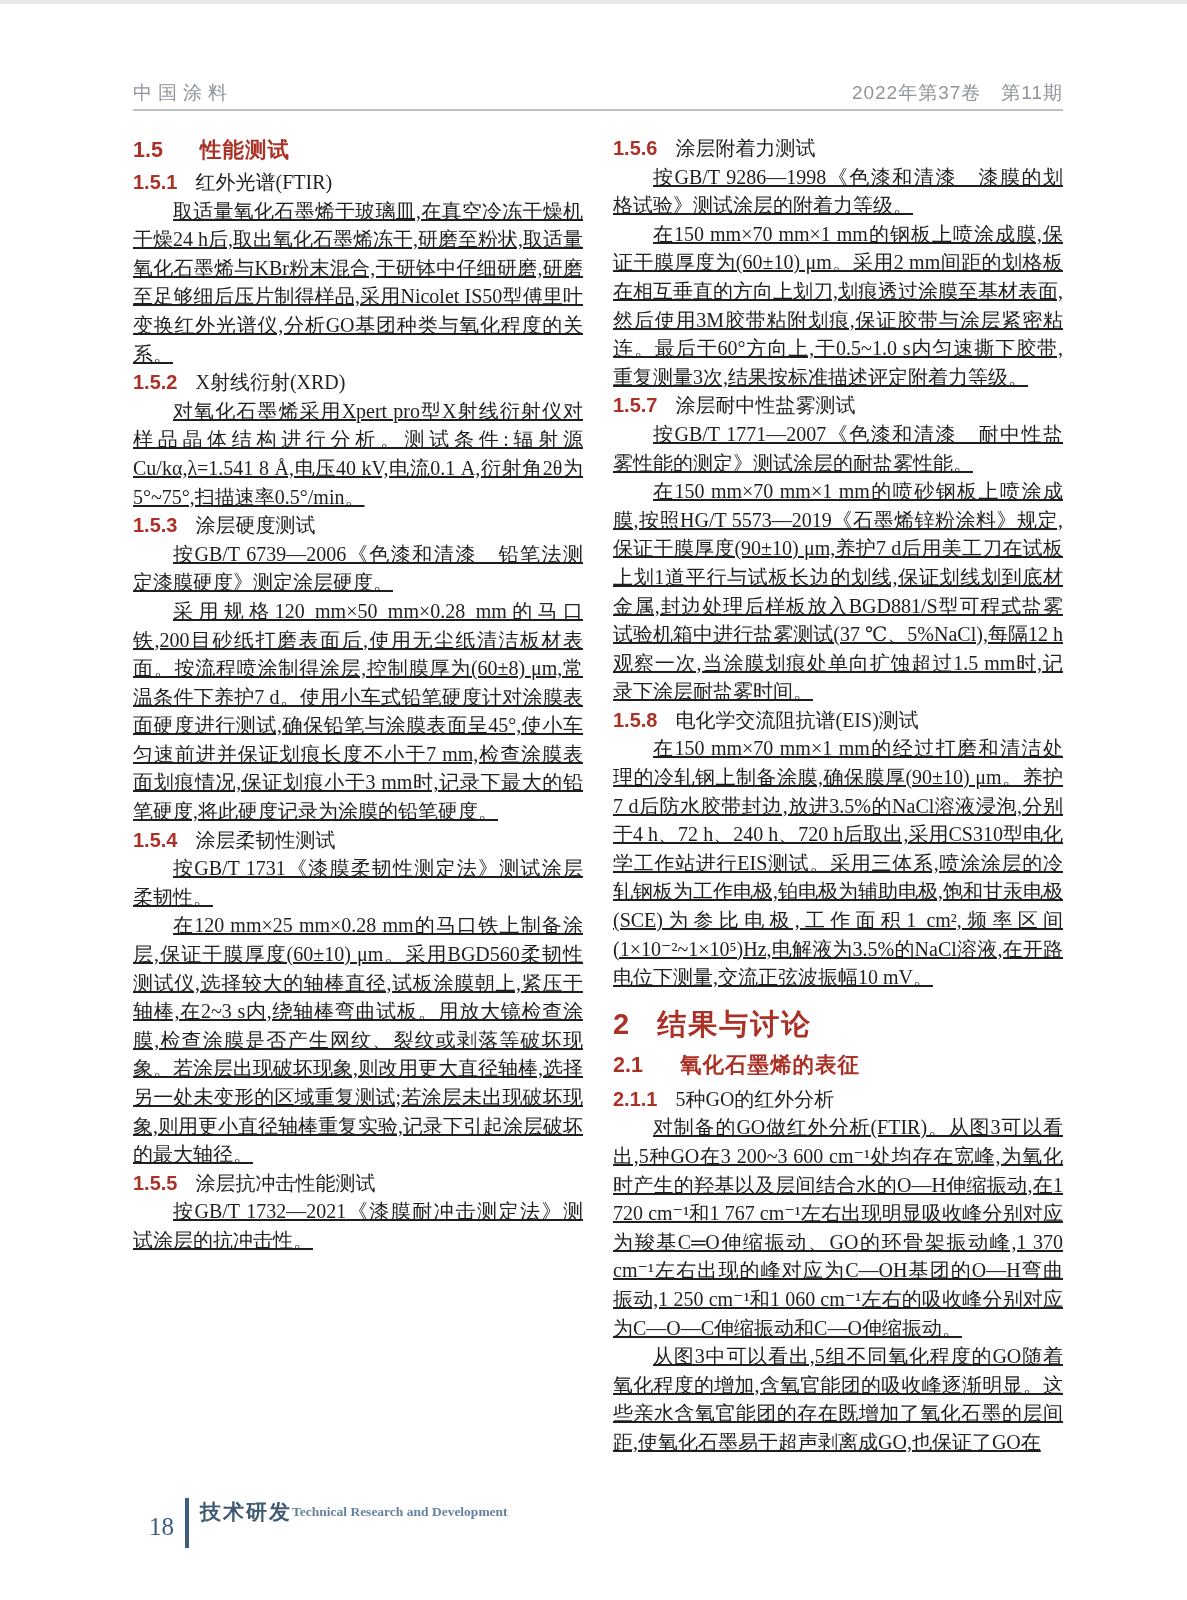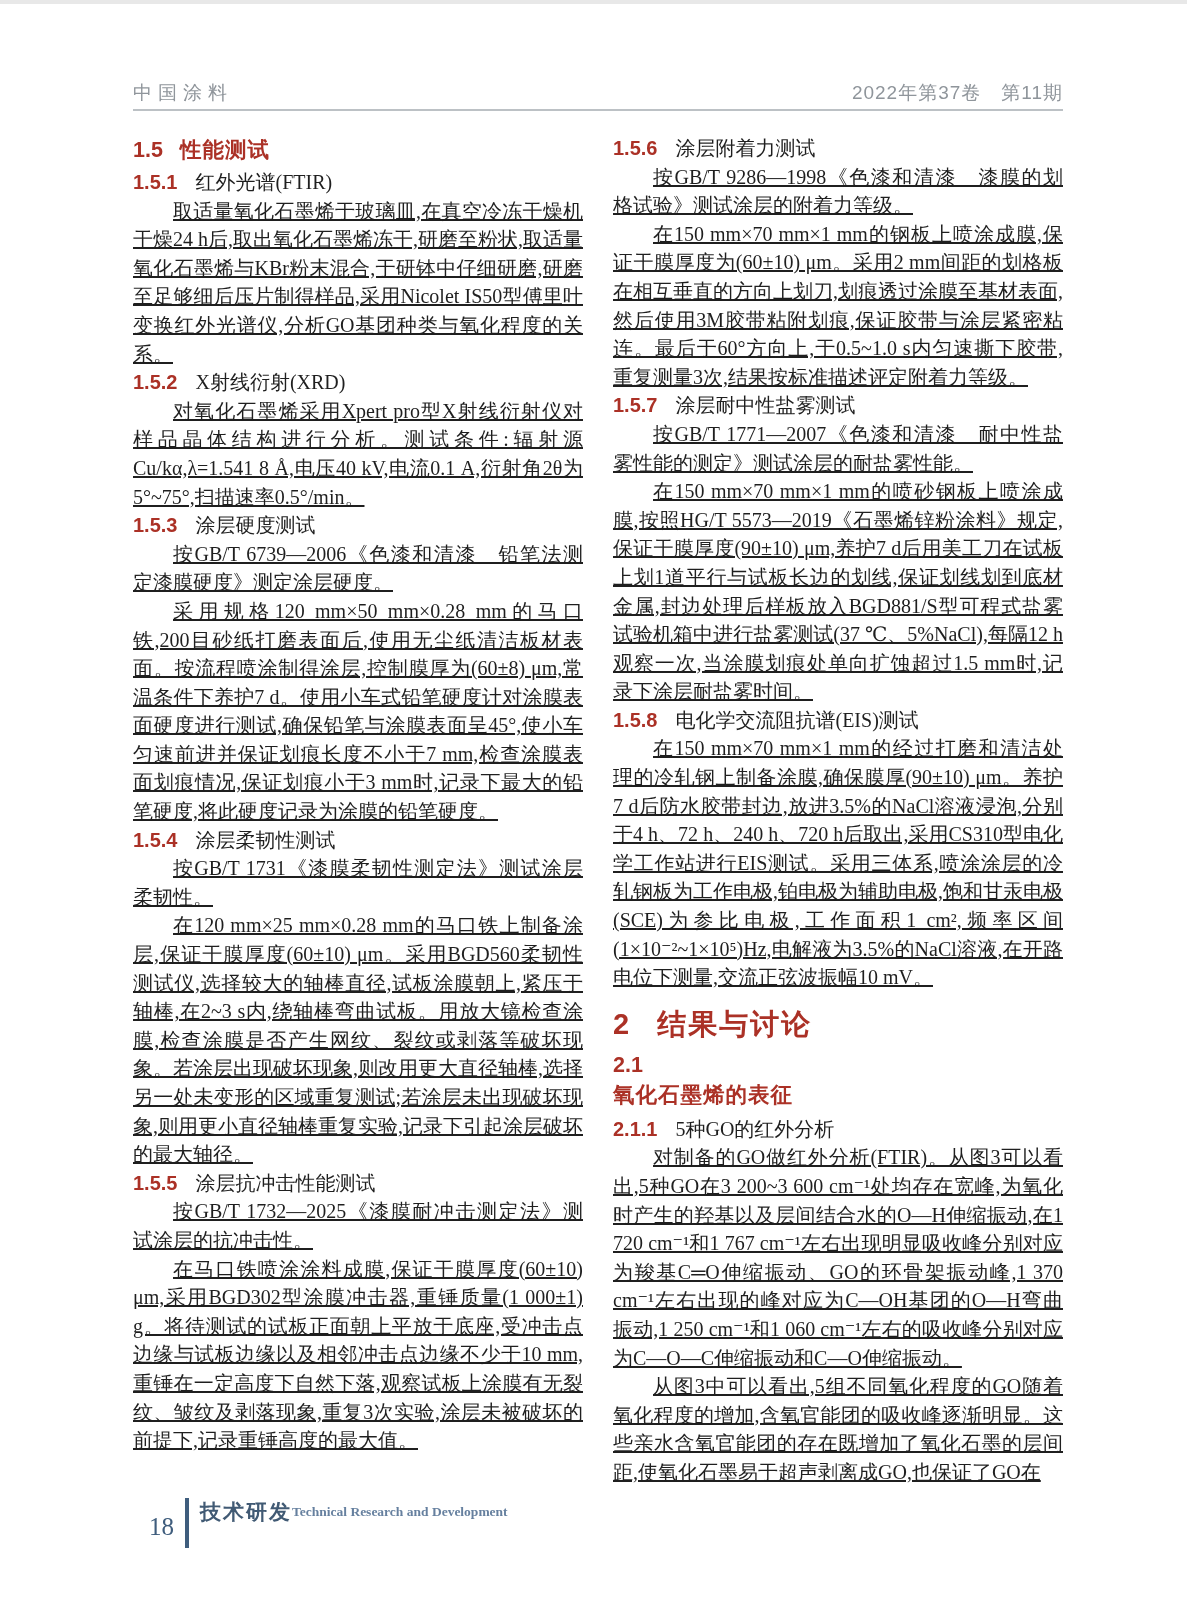--- a/index.html
+++ b/index.html
@@ -27,38 +27,38 @@
     position:absolute;left:133px;top:130px;width:930px;
     display:flex;gap:30px;
   }
   .col{width:450px;font-size:20px;line-height:28.6px;text-align:justify;}
   p.body{margin:0;text-indent:2em;text-decoration:underline;}
   
   .h-mid{
     display:flex;margin:1px 0 3px 0;
     font-family:"Liberation Sans","DejaVu Sans",sans-serif;
     font-weight:bold;color:var(--red,#ab3126);
-    font-size:21.5px;line-height:30px;letter-spacing:1px;
+    font-size:21.5px;line-height:30px;letter-spacing:1px;gap:20px;
   }
   .h-mid .num{margin-right:17px;letter-spacing:0;}
   .h-small{display:flex;margin:0;font-weight:normal;font-size:20px;line-height:28.6px;}
   .h-small .num{
     color:var(--red,#ab3126);
     font-family:"Liberation Sans","DejaVu Sans",sans-serif;
     font-weight:bold;margin-right:18px;flex:0 0 auto;
   }
   .h-small .title{color:#1f1f1f;}
   .h-major{
     display:flex;margin:15px 0 9px 0;
     font-family:"Liberation Sans","DejaVu Sans",sans-serif;
     font-weight:bold;color:var(--red,#ab3126);
     font-size:29px;line-height:34px;letter-spacing:2px;
   }
   .h-major .num{margin-right:28px;letter-spacing:0;}
-  .h-mid.sub21{margin-top:5px;margin-bottom:5px;flex-direction:column;}
+  .h-mid.sub21{margin-top:5px;margin-bottom:5px;}
   
   .footer{position:absolute;left:149px;top:1494px;display:flex;height:50px;}
   .page-num{
     align-self:flex-end;font-size:25px;line-height:1;
     color:var(--blue,#3f5d7d);padding-bottom:9px;margin-right:11px;
   }
   .footer-bar{width:4px;background:var(--blue,#3f5d7d);margin-right:11px;}
   .footer-text{display:flex;flex-direction:row;justify-content:flex-start;padding-top:2px;}
   .footer-cn{
     font-family:"Liberation Sans","DejaVu Sans",sans-serif;
@@ -107,22 +107,21 @@
       <h3 class="h-small">
         <span class="num">1.5.4</span>
         <span class="title">涂层柔韧性测试</span>
       </h3>
       <p class="body">按GB/T 1731《漆膜柔韧性测定法》测试涂层柔韧性。</p>
       <p class="body">在120 mm×25 mm×0.28 mm的马口铁上制备涂层,保证干膜厚度(60±10) μm。采用BGD560柔韧性测试仪,选择较大的轴棒直径,试板涂膜朝上,紧压于轴棒,在2~3 s内,绕轴棒弯曲试板。用放大镜检查涂膜,检查涂膜是否产生网纹、裂纹或剥落等破坏现象。若涂层出现破坏现象,则改用更大直径轴棒,选择另一处未变形的区域重复测试;若涂层未出现破坏现象,则用更小直径轴棒重复实验,记录下引起涂层破坏的最大轴径。</p>
       <h3 class="h-small">
         <span class="num">1.5.5</span>
         <span class="title">涂层抗冲击性能测试</span>
       </h3>
-      <p class="body">按GB/T 1732—2025《漆膜耐冲击测定法》测试涂层的抗冲击性。</p>
-      <p class="body">在马口铁喷涂涂料成膜,保证干膜厚度(60±10) μm,采用BGD302型涂膜冲击器,重锤质量(1 000±1) g。将待测试的试板正面朝上平放于底座,受冲击点边缘与试板边缘以及相邻冲击点边缘不少于10 mm,重锤在一定高度下自然下落,观察试板上涂膜有无裂纹、皱纹及剥落现象,重复3次实验,涂层未被破坏的前提下,记录重锤高度的最大值。</p>
+      <p class="body">按GB/T 1732—2021《漆膜耐冲击测定法》测试涂层的抗冲击性。</p>
     </div>
 
     <div class="col">
       <h3 class="h-small">
         <span class="num">1.5.6</span>
         <span class="title">涂层附着力测试</span>
       </h3>
       <p class="body">按GB/T 9286—1998《色漆和清漆　漆膜的划格试验》测试涂层的附着力等级。</p>
       <p class="body">在150 mm×70 mm×1 mm的钢板上喷涂成膜,保证干膜厚度为(60±10) μm。采用2 mm间距的划格板在相互垂直的方向上划刀,划痕透过涂膜至基材表面,然后使用3M胶带粘附划痕,保证胶带与涂层紧密粘连。最后于60°方向上,于0.5~1.0 s内匀速撕下胶带,重复测量3次,结果按标准描述评定附着力等级。</p>
       <h3 class="h-small">

